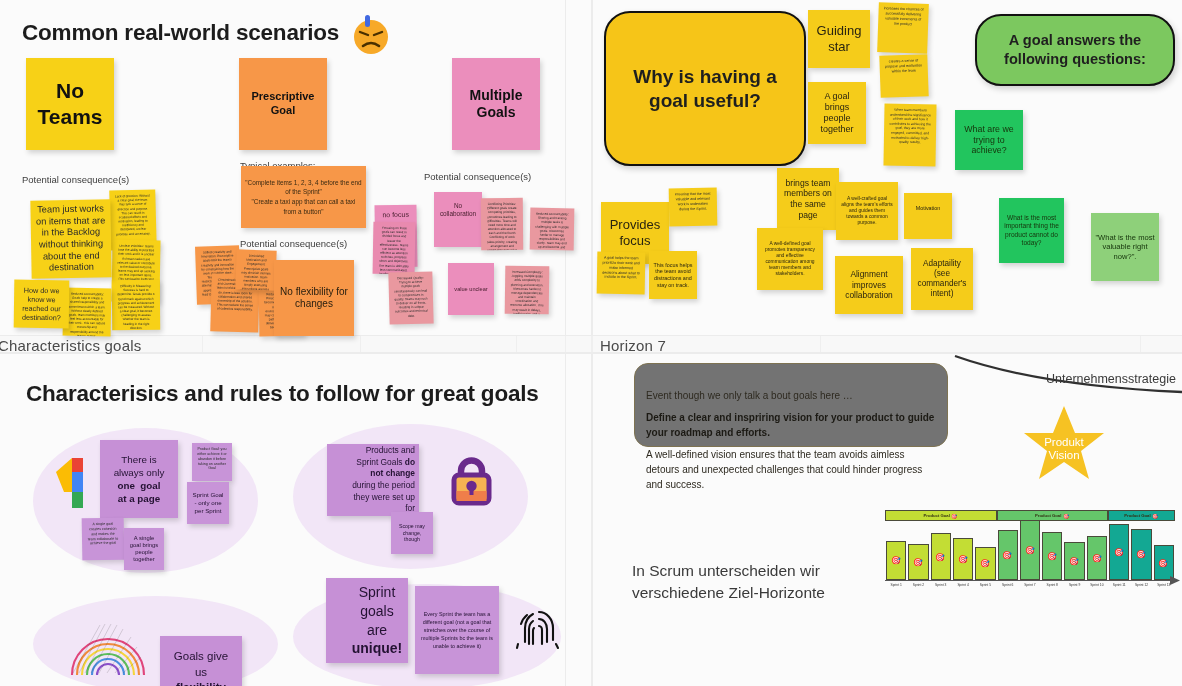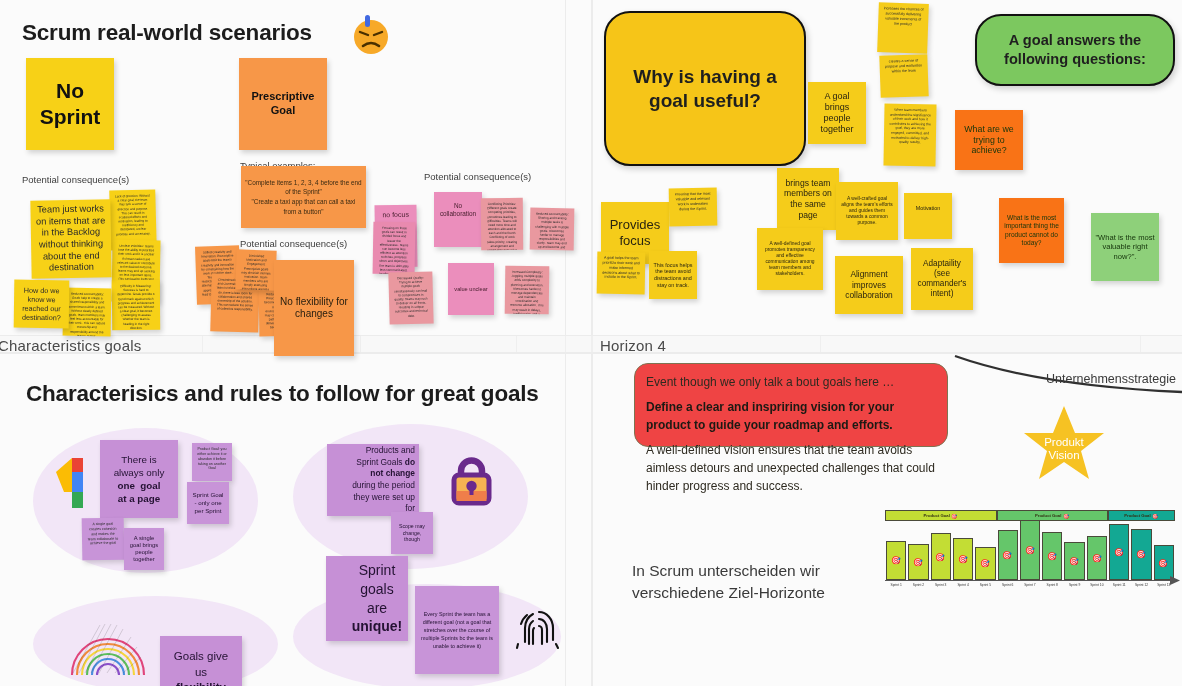--- a/index.html
+++ b/index.html
@@ -38,43 +38,43 @@
   }
   .note.tl { align-items: flex-start; }
   .y  { background: #f7d117; }
   .y2 { background: #f5cc1a; }
   .o  { background: #f79748; }
   .p  { background: #eb8ebc; }
   .pk { background: #e98aaf; }
   .pr { background: #e9989f; }
   .pu { background: #c690d6; }
   .pu2{ background: #c894d8; }
-  .g  { background: #f97316; }
+  .g  { background: #22c55e; }
   .gl { background: #8ed07a; }
 
   .micro { font-size: 3.1px; line-height: 1.35; color: #2b2b2b; padding: 4px 5px; }
 
   
   .cap { position: absolute; font-size: 9.5px; color: #3d3d3d; }
 
   
   .card {
     position: absolute; border-radius: 26px; border: 2px solid #111;
     display: flex; align-items: center; justify-content: center;
     text-align: center; font-weight: bold;
     box-shadow: 2px 3px 6px rgba(0,0,0,.18);
   }
 
   
   .ell { position: absolute; border-radius: 50%; background: #f2e6f7; }
 
   
   .callout {
-    position: absolute; background: #ef4444; border: 1.5px solid #7e7352;
-    border-radius: 14px; padding: 9px 11px; font-size: 12px;
+    position: absolute; background: #737373; border: 1.5px solid #7e7352;
+    border-radius: 14px; padding: 24px 11px; font-size: 10px;
     color: #2e2a20; line-height: 1.5;
   }
   .callout p { margin-bottom: 7px; }
   .callout p:last-child { margin-bottom: 0; }
   .callout .bold { font-weight: bold; color: #1c1a14; }
 
   .bigtext { position: absolute; font-size: 15.5px; color: #3a3a3a; line-height: 1.45; margin-top: 24px; }
 
   
   .bar { position: absolute; border: 1px solid #4a4a3a; }
@@ -99,65 +99,67 @@
   <div class="gridline" style="left:565px;top:352px;width:1px;height:334px;"></div>
   <div class="gridline" style="left:202px;top:336px;width:1px;height:17px;"></div>
   <div class="gridline" style="left:360px;top:336px;width:1px;height:17px;"></div>
   <div class="gridline" style="left:516px;top:336px;width:1px;height:17px;"></div>
   <div class="gridline" style="left:820px;top:336px;width:1px;height:17px;"></div>
   <div class="gridline" style="left:1140px;top:336px;width:1px;height:17px;"></div>
   <div class="gridline" style="left:0;top:335px;width:1182px;height:1px;"></div>
   <div class="gridstrip" style="left:0;top:336px;width:1182px;height:16px;opacity:.45;"></div>
 
   <div class="frame-label" style="left:-2px;top:337px;">Characteristics goals</div>
-  <div class="frame-label" style="left:600px;top:337px;">Horizon 4</div>
-
-  <div class="heading h-main" style="left:22px;top:20px;">Scrum real-world scenarios</div>
+  <div class="frame-label" style="left:600px;top:337px;">Horizon 7</div>
+
+  <div class="heading h-main" style="left:22px;top:20px;">Common real-world scenarios</div>
 
   <svg style="position:absolute;left:350px;top:14px;" width="42" height="42" viewBox="0 0 42 42">
     <circle cx="21" cy="23" r="17" fill="#f7a928"></circle>
     <path d="M10 18 l8 3 M32 18 l-8 3" stroke="#4a3000" stroke-width="2.4" fill="none" stroke-linecap="round"></path>
     <path d="M13 32 q8 -6 16 0" stroke="#4a3000" stroke-width="2.6" fill="none" stroke-linecap="round"></path>
     <rect x="15" y="1" width="5" height="12" rx="2.5" fill="#4169e1"></rect>
   </svg>
 
-  <div class="note y" style="left:26px;top:58px;width:88px;height:92px;font-size:21px;font-weight:bold;color:#111;">No Sprint</div>
+  <div class="note y" style="left:26px;top:58px;width:88px;height:92px;font-size:21px;font-weight:bold;color:#111;">No Teams</div>
   <div class="note o" style="left:239px;top:58px;width:88px;height:92px;font-size:11px;font-weight:bold;color:#111;">Prescriptive Goal</div>
+  <div class="note p" style="left:452px;top:58px;width:88px;height:92px;font-size:14px;font-weight:bold;color:#111;">Multiple Goals</div>
 
   <div class="cap" style="left:22px;top:174px;">Potential consequence(s)</div>
   <div class="cap" style="left:240px;top:160px;">Typical examples:</div>
   <div class="cap" style="left:240px;top:238px;">Potential consequence(s)</div>
   <div class="cap" style="left:424px;top:171px;">Potential consequence(s)</div>
 
   <div class="note y micro tl" style="left:110px;top:190px;width:46px;height:60px;transform:rotate(-1.5deg);">Lack of direction: Without a clear goal, the team may lack a sense of direction and purpose. This can result in scattered efforts and motivation, leading to inefficiency and distributed, unclear priorities and uncertainty.</div>
   <div class="note y micro tl" style="left:112px;top:240px;width:48px;height:62px;transform:rotate(1deg);">Unclear Priorities: Teams lose the ability to prioritize their work and it is unclear if chosen tasks have relevant value or contribute to the desired outcome. Teams may end up working on less important items. This can lead to inefficient planning and difficulty in delivering valuable increments of the product.</div>
   <div class="note y micro tl" style="left:112px;top:280px;width:48px;height:50px;transform:rotate(-.5deg);">Difficulty in Measuring: Success is hard to determine. Goals provide a benchmark against which progress and achievement can be measured. Without a clear goal, it becomes challenging to assess whether the team is heading in the right direction.</div>
   <div class="note y micro tl" style="left:63px;top:288px;width:48px;height:48px;transform:rotate(1deg);">Reduced Accountability: Goals help to create a shared responsibility and commitment within a team. Without clearly defined goals, team members may feel less accountable for their work. This can reduce ownership and responsibility around the team's output.</div>
   <div class="note y" style="left:31px;top:200px;width:80px;height:78px;font-size:9.3px;color:#2a2a2a;transform:rotate(-1deg);">Team just works on items that are in the Backlog without thinking about the end destination</div>
   <div class="note y" style="left:14px;top:280px;width:55px;height:48px;font-size:7.2px;color:#2a2a2a;transform:rotate(.8deg);">How do we know we reached our destination?</div>
 
   <div class="note o" style="left:241px;top:166px;width:125px;height:62px;font-size:6.4px;color:#3a2a12;white-space:pre-line;line-height:1.5;">"Complete items 1, 2, 3, 4 before the end of the Sprint"
 "Create a taxi app that can call a taxi from a button"</div>
   <div class="note o micro tl" style="left:196px;top:246px;width:44px;height:58px;transform:rotate(-2deg);">Stifled Creativity and Innovation: Prescriptive goals limit the team's creativity and innovation by constraining how the work should be done. Teams may feel restricted from exploring alternative solutions and approaches that could lead to better outcomes.</div>
   <div class="note o micro tl" style="left:211px;top:274px;width:48px;height:58px;transform:rotate(1.5deg);">Constrained Collaboration and Ownership: When the team is told exactly what to do, there is less room for collaboration and shared ownership of the solution. This can reduce the sense of collective responsibility.</div>
   <div class="note o micro tl" style="left:259px;top:288px;width:45px;height:48px;transform:rotate(-1deg);">Reduced Adaptability: Prescriptive goals can become outdated quickly in a changing environment. The team may continue pursuing a path that no longer delivers the most value because the goal dictated it.</div>
   <div class="note o micro tl" style="left:236px;top:250px;width:40px;height:40px;transform:rotate(2deg);">Diminished Motivation and Engagement: Prescriptive goals may diminish intrinsic motivation. Team members who are simply executing instructions are less likely to feel ownership and engagement in the outcome.</div>
-  <div class="note o" style="left:274px;top:260px;width:80px;height:96px;font-size:10px;color:#2a2010;">No flexibility for changes</div>
+  <div class="note o" style="left:274px;top:260px;width:80px;height:76px;font-size:10px;color:#2a2010;">No flexibility for changes</div>
 
   <div class="note p" style="left:375px;top:205px;width:42px;height:62px;font-size:7px;color:#4a2030;align-items:flex-start;padding-top:6px;transform:rotate(-1deg);">no focus</div>
   <div class="note pk micro tl" style="left:373px;top:222px;width:42px;height:52px;transform:rotate(1deg);">Focusing on three goals can result in divided focus and lesser the effectiveness. Teams can become less efficient as attention switches, progress slows and objectives. The team is ultimately less communicated, leading to a reduced efficiency and compromises of the outcome.</div>
   <div class="note p" style="left:434px;top:192px;width:48px;height:55px;font-size:6.4px;color:#4a2030;align-items:flex-start;padding-top:10px;">No collaboration</div>
   <div class="note pr micro tl" style="left:481px;top:198px;width:42px;height:52px;transform:rotate(-.5deg);">Conflicting Priorities: Different goals create competing priorities, sometimes leading to difficulties. Teams will need more time and attention allocated to each and the fourth Conflicting of work takes priority, creating arrangement and uncertainty over what is most important.</div>
   <div class="note pr micro tl" style="left:530px;top:208px;width:44px;height:42px;transform:rotate(1deg);">Reduced Accountability: Sharing and tracking multiple tasks is challenging with multiple goals. It becomes harder to manage responsibilities and clarity. Team may end up and become and motivate to the team.</div>
   <div class="note pr micro tl" style="left:389px;top:272px;width:44px;height:52px;transform:rotate(-1.5deg);">Decreased Quality: Trying to achieve multiple goals simultaneously can lead to compromises in quality. Teams may rush to deliver on all fronts, resulting in subpar outcomes and technical debt.</div>
   <div class="note p" style="left:448px;top:263px;width:46px;height:52px;font-size:5.6px;color:#4a2030;">value unclear</div>
   <div class="note pr micro tl" style="left:505px;top:266px;width:44px;height:48px;transform:rotate(.8deg);">Increased Complexity: Juggling multiple goals adds complexity to planning and execution. It becomes harder to manage dependencies and maintain coordination and resource allocation. This may result in delays, inefficiencies and a reduced overall effectiveness of the process.</div>
 
   <div class="card" style="left:604px;top:11px;width:202px;height:155px;background:#f6c518;font-size:19px;line-height:1.25;padding:0 12px;">Why is having a goal useful?</div>
 
+  <div class="note y2" style="left:808px;top:10px;width:62px;height:58px;font-size:13px;color:#2a2510;">Guiding star</div>
   <div class="note y2 micro tl" style="left:878px;top:3px;width:50px;height:50px;transform:rotate(2deg);font-size:3.6px;text-align:center;">increases the chances of successfully delivering valuable increments of the product</div>
   <div class="note y2 micro tl" style="left:880px;top:55px;width:48px;height:42px;transform:rotate(-2deg);font-size:3.6px;text-align:center;">creates a sense of purpose and motivation within the team</div>
   <div class="note y2 micro tl" style="left:884px;top:104px;width:52px;height:62px;transform:rotate(1deg);font-size:3.4px;text-align:center;">When team members understand the significance of their work and how it contributes to achieving the goal, they are more engaged, committed, and motivated to deliver high-quality results.</div>
   <div class="note y2" style="left:808px;top:82px;width:58px;height:62px;font-size:9px;color:#2a2510;">A goal brings people together</div>
   <div class="note y2" style="left:601px;top:202px;width:68px;height:62px;font-size:13px;color:#2a2510;">Provides focus</div>
 
   <div class="note y2" style="left:777px;top:168px;width:62px;height:62px;font-size:8.6px;color:#2a2510;">brings team members on the same page</div>
   <div class="note y2 micro tl" style="left:669px;top:188px;width:48px;height:38px;transform:rotate(-1deg);font-size:3.6px;text-align:center;">ensuring that the most valuable and relevant work is undertaken during the Sprint.</div>
   <div class="note y2 micro tl" style="left:597px;top:252px;width:48px;height:42px;transform:rotate(1deg);font-size:3.6px;text-align:center;">A goal helps the team prioritize their work and make informed decisions about what to include in the Sprint.</div>
   <div class="note y2" style="left:649px;top:251px;width:48px;height:48px;font-size:5.4px;color:#2a2510;">This focus helps the team avoid distractions and stay on track.</div>
@@ -235,21 +237,21 @@
     </g>
   </svg>
   <div class="note pu" style="left:160px;top:636px;width:82px;height:73px;font-size:11.5px;color:#241233;line-height:1.38;flex-direction:column;">
 
     <span>Goals give</span>
       <span>us</span>
     <b>flexibility</b>
   </div>
 
   <div class="ell" style="left:293px;top:584px;width:268px;height:105px;"></div>
-  <div class="note pu" style="left:326px;top:556px;width:82px;height:85px;font-size:14px;color:#241233;line-height:1.34;flex-direction:column;padding-left:24px;">
+  <div class="note pu" style="left:326px;top:578px;width:82px;height:85px;font-size:14px;color:#241233;line-height:1.34;flex-direction:column;padding-left:24px;">
 
     <span>Sprint</span>
       <span>goals are</span>
     <b>unique!</b>
   </div>
   <div class="note pu2" style="left:415px;top:586px;width:84px;height:88px;font-size:5.4px;color:#241233;line-height:1.5;">Every Sprint the team has a different goal (not a goal that stretches over the course of multiple Sprints bc the team is unable to achieve it)</div>
   <svg style="position:absolute;left:513px;top:600px;" width="52" height="55" viewBox="0 0 52 55">
     <g fill="none" stroke="#111" stroke-width="2.1" stroke-linecap="round">
       <path d="M26 12 a14 16 0 0 1 14 16 v12"></path>
       <path d="M26 19 a8 10 0 0 1 8 10 v13"></path>

